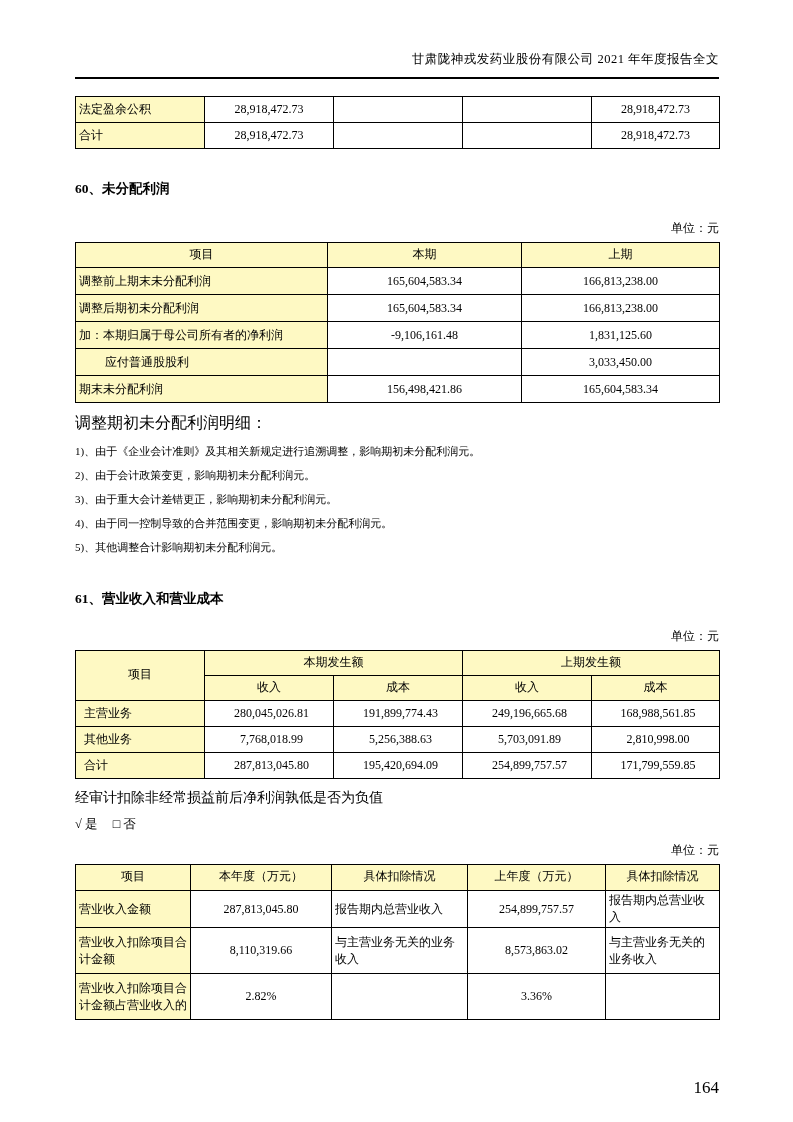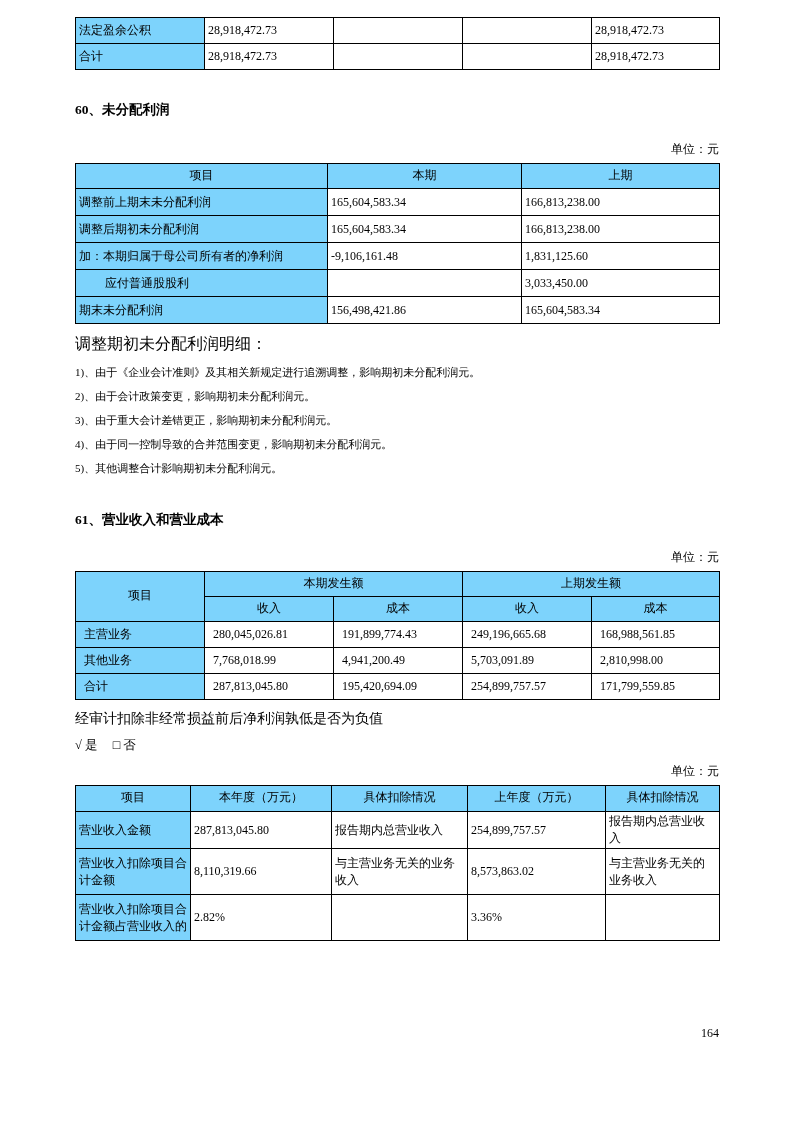--- a/index.html
+++ b/index.html
@@ -30,22 +30,22 @@
     border:1.5px solid #000;
   }
   td {
     border:1px solid #000;
     font-size:12px;
     padding:1px 3px;
     vertical-align:middle;
     line-height:17px;
     word-break:break-all;
   }
-  .gray { background:#7dd3fc; }
-  .num  { text-align:left; }
+  .gray { background:#fef9c3; }
+  .num  { text-align:center; }
   .ctr  { text-align:center;font-family:Liberation Mono, monospace; }
   .indent2 { padding-left:29px; }
 
   .t-surplus td { height:26px; }
   .t-undist .hrow td { height:25px; }
   .t-undist .drow td { height:27px; }
   .t-rev .hrow td { height:25px; }
   .t-rev .drow td { height:26px;padding-left:8px; }
   .t-ded .hrow td { height:26px; }
   .t-ded .r1 td { height:27px; }
@@ -60,30 +60,33 @@
   .u61 { margin-top:20px; margin-bottom:5px; }
   .u62 { margin-top:9px; margin-bottom:5px; }
   .detail-title { font-size:16px; margin-top:10px; }
   .note-item { font-size:11px; height:24px; line-height:24px; }
   .notes-block { margin-top:5px; }
   .audit-q { font-size:14px; margin-top:10px; }
   .audit-a { font-size:12.5px; margin-top:9px; }
   .audit-a .opt-no { margin-left:12px; }
   .page-num {
     position:absolute;
-    top:1026px; right:74px;
-    font-size:12px;
+    top:1078px; right:74px;
+    font-size:17px;
   }
 </style>
 </head>
 <body>
 
 <div class="page">
   <div class="content">
 
+    <div class="doc-header">
+      <span>甘肃陇神戎发药业股份有限公司 2021 年年度报告全文</span>
+    </div>
 
     <table class="t-surplus">
       <colgroup>
           <col style="width:129px">
           <col style="width:129px">
           <col style="width:129px">
           <col style="width:129px">
           <col style="width:128px">
         </colgroup>
       <tbody>
@@ -183,21 +186,21 @@
       <tr class="drow">
         <td class="gray">主营业务</td>
         <td class="num">280,045,026.81</td>
         <td class="num">191,899,774.43</td>
         <td class="num">249,196,665.68</td>
         <td class="num">168,988,561.85</td>
       </tr>
       <tr class="drow">
         <td class="gray">其他业务</td>
         <td class="num">7,768,018.99</td>
-        <td class="num">4,941,200.49</td>
+        <td class="num">5,256,388.63</td>
         <td class="num">5,703,091.89</td>
         <td class="num">2,810,998.00</td>
       </tr>
       <tr class="drow">
         <td class="gray">合计</td>
         <td class="num">287,813,045.80</td>
         <td class="num">195,420,694.09</td>
         <td class="num">254,899,757.57</td>
         <td class="num">171,799,559.85</td>
       </tr>

